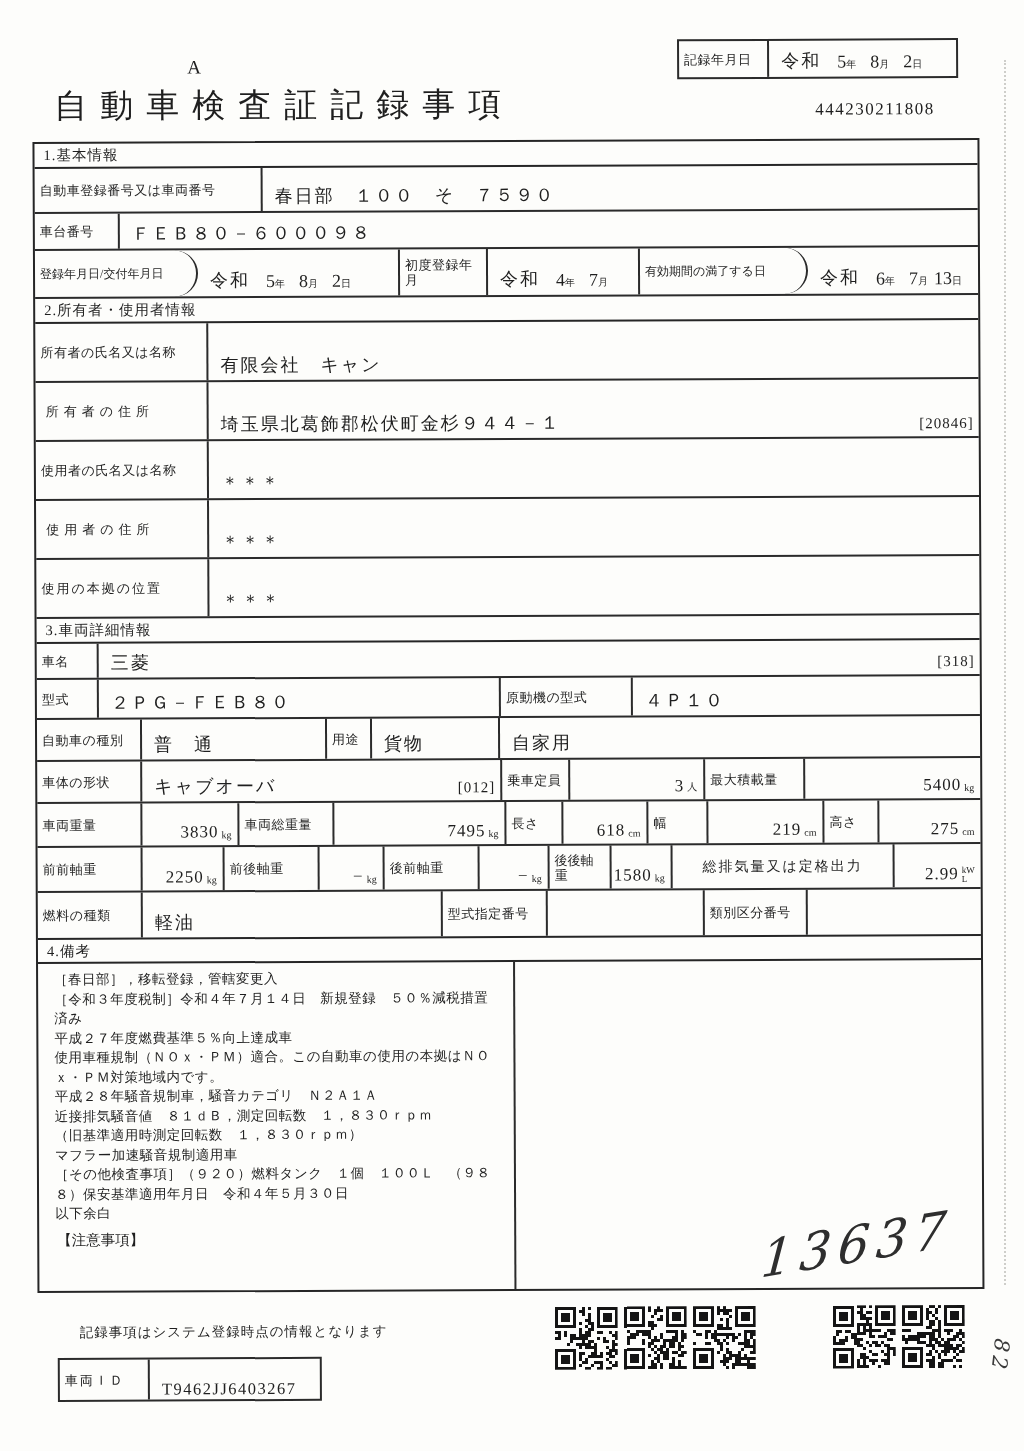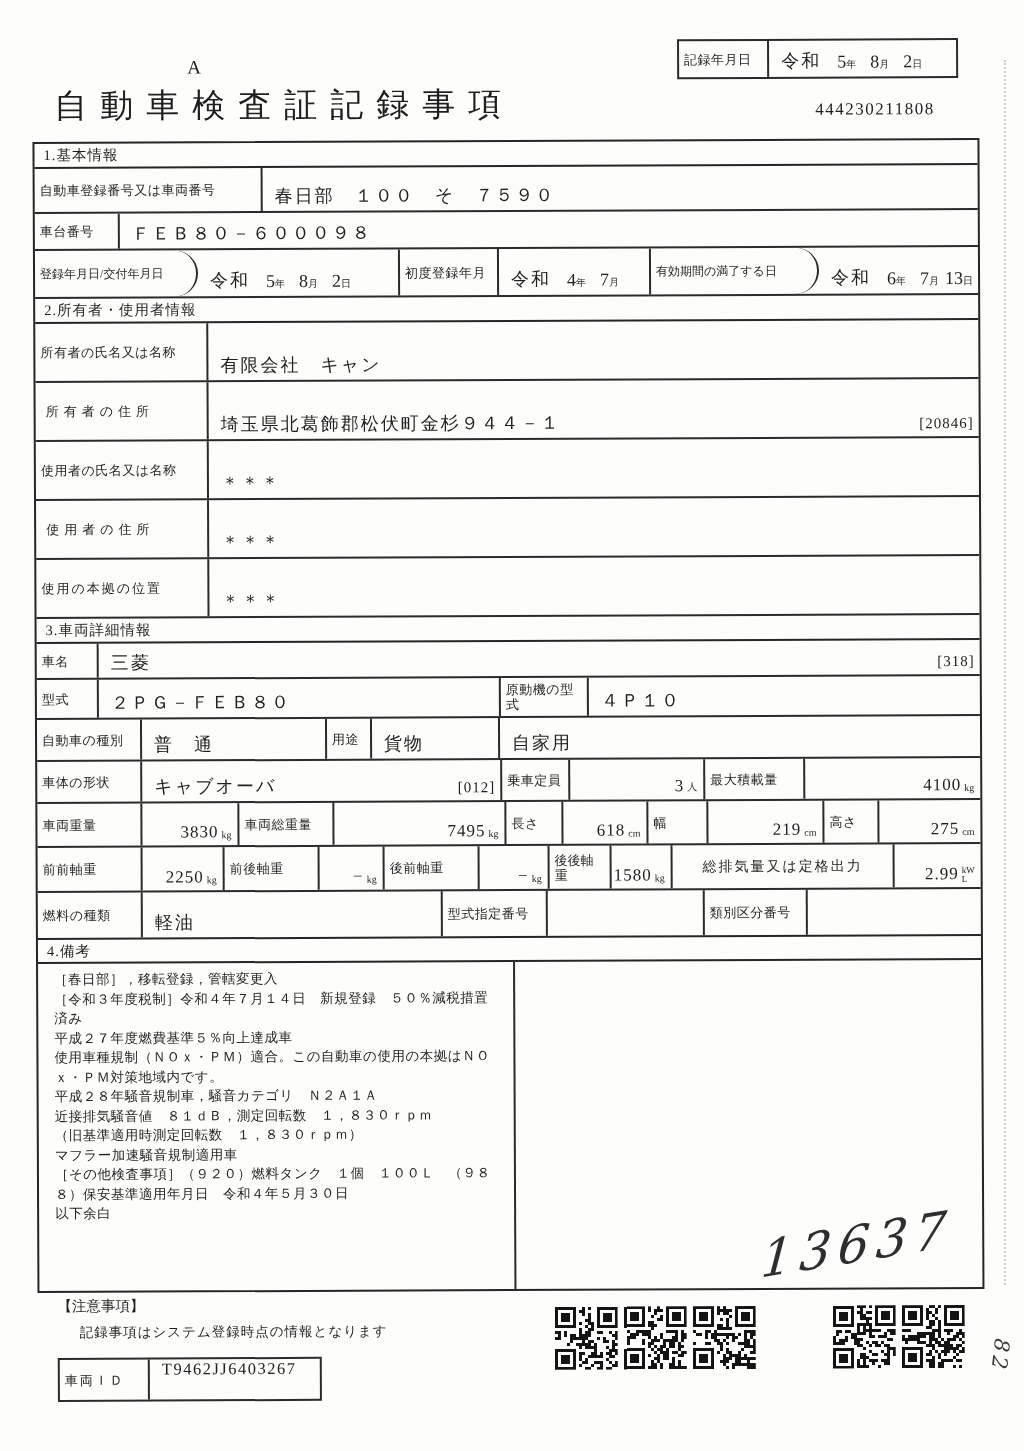--- a/index.html
+++ b/index.html
@@ -39,25 +39,25 @@
   
   .remarks{height:327px;display:flex;border-bottom:none;}
   .remarks-left{width:477px;border-right:2px solid #2b2b2b;box-sizing:border-box;padding:6px 4px 0 16px;}
   .remarks-left div{font-size:13.5px;line-height:19.5px;letter-spacing:0.5px;white-space:nowrap;}
   .remarks-right{flex:1;position:relative;}
   .hand-number{position:absolute;right:28px;bottom:14px;font-size:50px;font-style:italic;
                font-family:"DejaVu Serif","Liberation Serif",serif;letter-spacing:7px;color:#2e2e2e;
                transform:rotate(-9deg) skewX(-14deg);}
 
   
-  .notice-head{position:absolute;left:55px;top:1295px;font-size:14.5px;}
+  .notice-head{position:absolute;left:55px;top:1229px;font-size:14.5px;}
   .notice-text{position:absolute;left:77px;top:1322px;font-size:13.5px;letter-spacing:1px;}
   .vid-box{position:absolute;left:55px;top:1356px;width:264px;height:44px;border:2px solid #2b2b2b;display:flex;box-sizing:border-box;}
   .vid-box .lab{width:90px;letter-spacing:2px;}
-  .vid-box .val{font-size:16.5px;letter-spacing:1.5px;padding-bottom:20px;}
+  .vid-box .val{font-size:16.5px;letter-spacing:1.5px;padding-bottom:0;}
   .qr-group{position:absolute;display:flex;gap:6px;}
   .qr{width:63px;height:63px;}
   .hand-mark{position:absolute;left:980px;top:1346px;font-size:21px;font-style:italic;color:#3a3a3a;
              font-family:"DejaVu Serif","Liberation Serif",serif;transform:rotate(97deg);letter-spacing:4px;}
   .fold-line{position:absolute;left:1004px;top:60px;height:1225px;width:0;border-left:2px dotted #b5b5b0;opacity:0.65;}
 </style>
 </head>
 <body>
 
 <div id="page">
@@ -111,21 +111,21 @@
             </span>
           <span class="dpart">
               <span class="dnum">8</span>
               <span class="dunit">月</span>
             </span>
           <span class="dpart">
               <span class="dnum">2</span>
               <span class="dunit">日</span>
             </span>
         </div>
-        <div class="c lab" style="width:99px">初度登録年月</div>
+        <div class="c lab" style="width:88px">初度登録年月</div>
         <div class="c date" style="width:152px">
           <span class="era">令和</span>
           <span class="dpart">
               <span class="dnum">4</span>
               <span class="dunit">年</span>
             </span>
           <span class="dpart">
               <span class="dnum">7</span>
               <span class="dunit">月</span>
             </span>
@@ -184,21 +184,21 @@
         <div class="c lab" style="width:62px">車名</div>
         <div class="c end val grow">
           <span>三菱</span>
           <span class="code">[318]</span>
         </div>
       </div>
 
       <div class="row" style="height:40px">
         <div class="c lab" style="width:62px">型式</div>
         <div class="c val" style="width:402px">２ＰＧ－ＦＥＢ８０</div>
-        <div class="c lab" style="width:88px">原動機の型式</div>
+        <div class="c lab" style="width:132px">原動機の型式</div>
         <div class="c end val grow">４Ｐ１０</div>
       </div>
 
       <div class="row" style="height:42px">
         <div class="c lab" style="width:105px">自動車の種別</div>
         <div class="c val" style="width:185px">普　通</div>
         <div class="c lab" style="width:45px">用途</div>
         <div class="c val" style="width:128px">貨物</div>
         <div class="c end val grow">自家用</div>
       </div>
@@ -209,21 +209,21 @@
           <span>キャブオーバ</span>
           <span class="code">[012]</span>
         </div>
         <div class="c lab" style="width:68px">乗車定員</div>
         <div class="c val num" style="width:135px">
           <span>3</span>
             <span class="unit">人</span>
         </div>
         <div class="c lab" style="width:100px">最大積載量</div>
         <div class="c end val num grow">
-          <span>4100</span>
+          <span>5400</span>
             <span class="unit">kg</span>
         </div>
       </div>
 
       <div class="row" style="height:44px">
         <div class="c lab" style="width:105px">車両重量</div>
         <div class="c val num" style="width:97px">
           <span>3830</span>
             <span class="unit">kg</span>
         </div>

